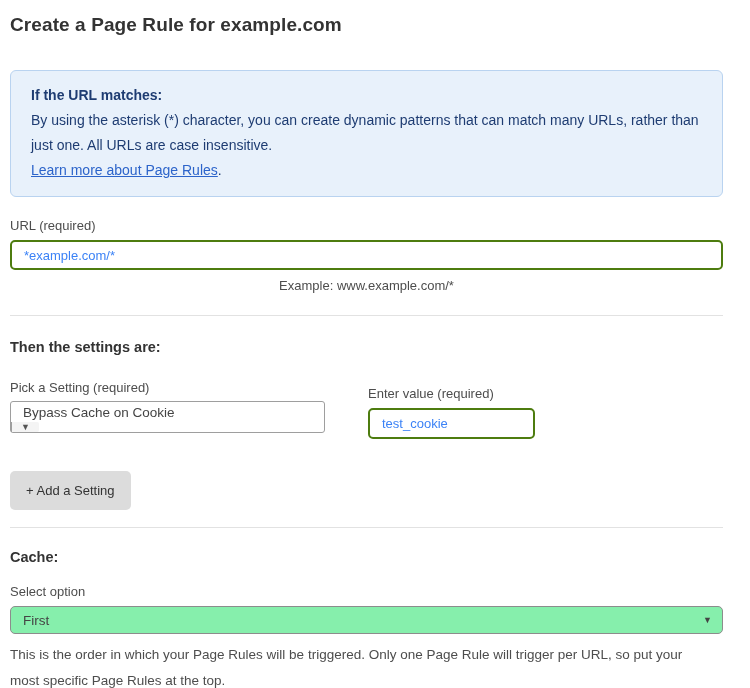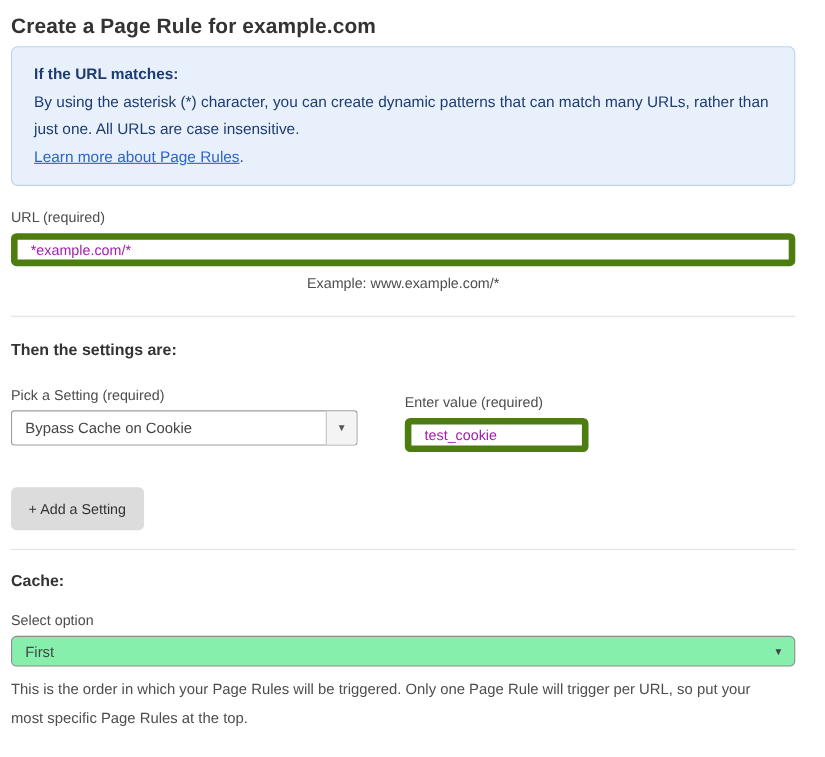--- a/index.html
+++ b/index.html
@@ -14,21 +14,21 @@
 
   .page-title {
     font-size: 19px;
     font-weight: bold;
     color: #333333;
     letter-spacing: 0.1px;
     margin-top: 2px;
   }
 
   .info-box {
-    margin-top: 6px;
+    margin-top: 34px;
     background: #e8f1fb;
     border: 1px solid #b9d3f0;
     border-radius: 6px;
     padding: 12px 20px 13px 20px;
     color: #1e3c72;
     font-size: 14px;
     line-height: 25px;
   }
   .info-box .info-heading { font-weight: bold; }
   .info-box a.info-link {
@@ -41,26 +41,26 @@
     font-size: 13px;
     color: #4d4d4d;
     line-height: 15px;
   }
   .url-label { margin-top: 21px; }
 
   .text-input {
     display: block;
     width: 100%;
     height: 30px;
-    border: 6px solid #4d7c0f;
+    border: 2px solid #4d7c0f;
     border-radius: 5px;
     padding: 0 12px;
     font-family: "Liberation Sans", sans-serif;
     font-size: 13px;
-    color: #a21caf;
+    color: #3b82f6;
     background: #fff;
     outline: none;
   }
   .url-input { margin-top: 7px; }
   .helper-text {
     margin-top: 8px;
     font-size: 13px;
     color: #4d4d4d;
     text-align: center;
   }
@@ -91,20 +91,21 @@
   .custom-select {
     margin-top: 6px;
     height: 32px;
     border: 1px solid #9e9e9e;
     border-radius: 3px;
     background: #fff;
     display: flex;
     align-items: stretch;
     cursor: pointer;
     width: 100%;
+    flex-direction: column;
   }
   .custom-select .select-value {
     flex: 1;
     display: flex;
     align-items: center;
     padding-left: 12px;
     font-size: 13.5px;
     color: #444;
   }
   .custom-select .select-arrow-box {

